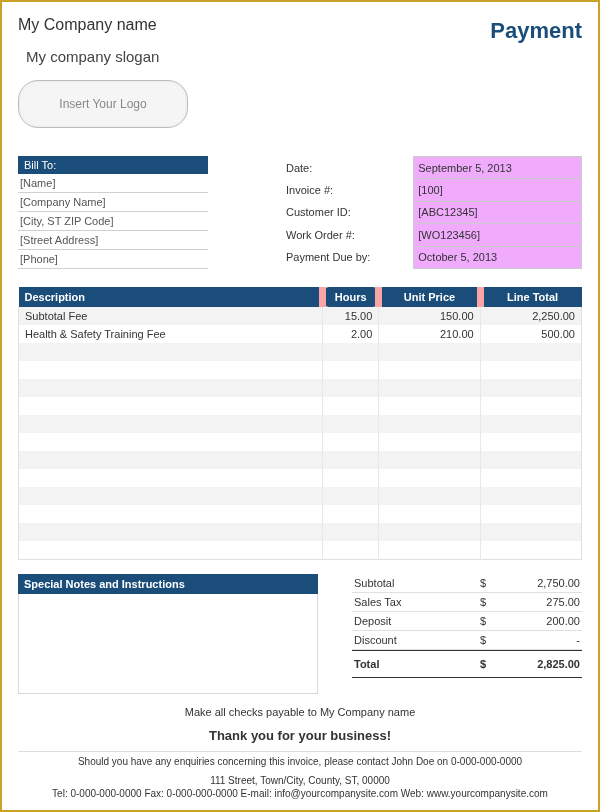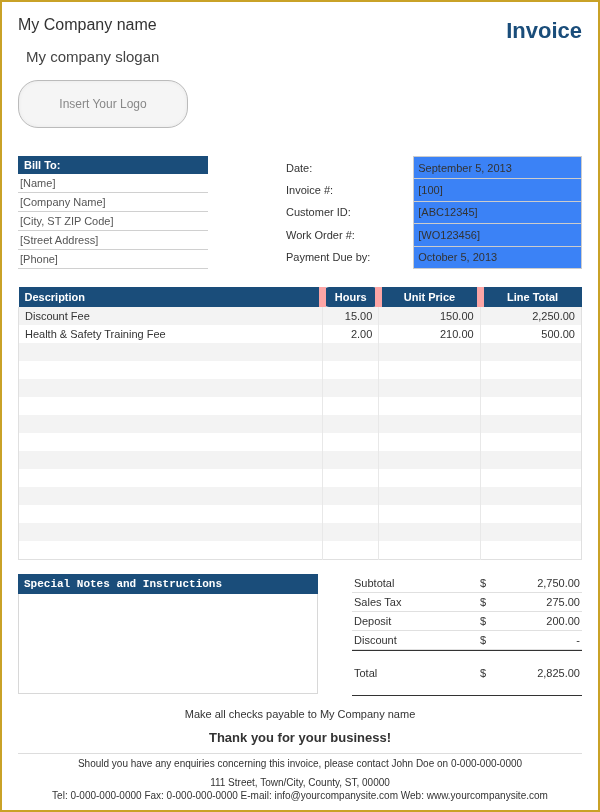--- a/index.html
+++ b/index.html
@@ -29,32 +29,32 @@
     display: flex; align-items: center; justify-content: center;
     color: #888; font-size: 12px;
     box-shadow: inset 0 0 4px rgba(0,0,0,0.05);
   }
   .meta-section {
     display: flex; justify-content: space-between;
     margin-top: 28px;
   }
   .bill-to { width: 190px; }
   .bill-to-header {
-    background: #1a4d7a; color: #fff; font-weight: bold;
+    background: #1a4d7a; color: #fff; font-weight: normal;
     padding: 3px 6px; font-size: 11px;
   }
   .bill-line {
     border-bottom: 1px solid #d0d0d0;
     padding: 3px 2px; color: #555;
   }
   .meta-table { width: 300px; border-collapse: collapse; font-size: 11px; }
   .meta-table td { padding: 3px 4px; vertical-align: middle; }
   .meta-label { color: #333; width: 110px; }
   .meta-value {
-    border: 1px solid #ccc; background: #3b82f6;
+    border: 1px solid #ccc; background: #f0abfc;
     width: 140px; text-align: left; padding-left: 4px;
   }
   .items {
     margin-top: 18px; width: 100%; border-collapse: collapse;
   }
   .items th {
     background: #1a4d7a; color: #fff; font-weight: bold;
     font-size: 11px; padding: 4px 6px; text-align: left;
     border-right: 7px solid #fca5a5;
   }
@@ -72,51 +72,51 @@
   .items tr.row-even td { background: #f3f3f3; }
   .items tr.row-odd td { background: #fff; }
   .items tbody { border: 1px solid #e0e0e0; border-top: none;}
   .bottom-section {
     display: flex; justify-content: space-between;
     margin-top: 14px;
   }
   .notes { width: 300px; }
   .notes-header {
     background: #1a4d7a; color: #fff; font-weight: bold;
-    padding: 4px 6px; font-size: 11px; font-family: Liberation Mono, monospace;
+    padding: 4px 6px; font-size: 11px;
   }
   .notes-body {
     border: 1px solid #d8d8d8; border-top: none;
     height: 100px; background: #fff;
   }
   .totals { width: 230px; font-size: 11px; }
   .totals-row {
     display: flex; justify-content: space-between;
     border-bottom: 1px solid #e0e0e0; padding: 3px 2px;
   }
   .totals-row .lbl { flex: 1; }
   .totals-row .sym { width: 20px; text-align: left; }
   .totals-row .val { width: 80px; text-align: right; }
   .totals-row.total-final {
     border-top: 1px solid #333; border-bottom: 1px solid #333;
-    font-weight: normal; padding: 16px 2px;
+    font-weight: bold; padding: 7px 2px;
   }
   .footer { text-align: center; margin-top: 12px; }
   .payable { font-size: 11px; color: #333; }
   .thankyou { font-size: 13px; font-weight: bold; margin-top: 10px; }
   .enquiry { font-size: 10px; margin-top: 8px; border-top: 1px solid #ddd; padding-top: 4px; }
   .contact { font-size: 10px; margin-top: 8px; color: #333; }
 </style>
 </head>
 <body>
 
 <div class="header">
   <div class="company-name">My Company name</div>
   <div class="company-slogan">My company slogan</div>
-  <div class="invoice-title">Invoice</div>
+  <div class="invoice-title">Payment</div>
 </div>
 
 <div class="logo-box">
   <span>Insert Your Logo</span>
 </div>
 
 <div class="meta-section">
   <div class="bill-to">
     <div class="bill-to-header">Bill To:</div>
     <div class="bill-line">[Name]</div>
@@ -155,21 +155,21 @@
   <thead>
     <tr>
       <th class="desc">Description</th>
       <th class="hours">Hours</th>
       <th class="price">Unit Price</th>
       <th class="total">Line Total</th>
     </tr>
   </thead>
   <tbody id="items-body">
       <tr class="row-even">
-        <td>Discount Fee</td>
+        <td>Subtotal Fee</td>
         <td class="num">15.00</td>
         <td class="num">150.00</td>
         <td class="num">2,250.00</td>
       </tr>
       <tr class="row-odd">
         <td>Health &amp; Safety Training Fee</td>
         <td class="num">2.00</td>
         <td class="num">210.00</td>
         <td class="num">500.00</td>
       </tr>

